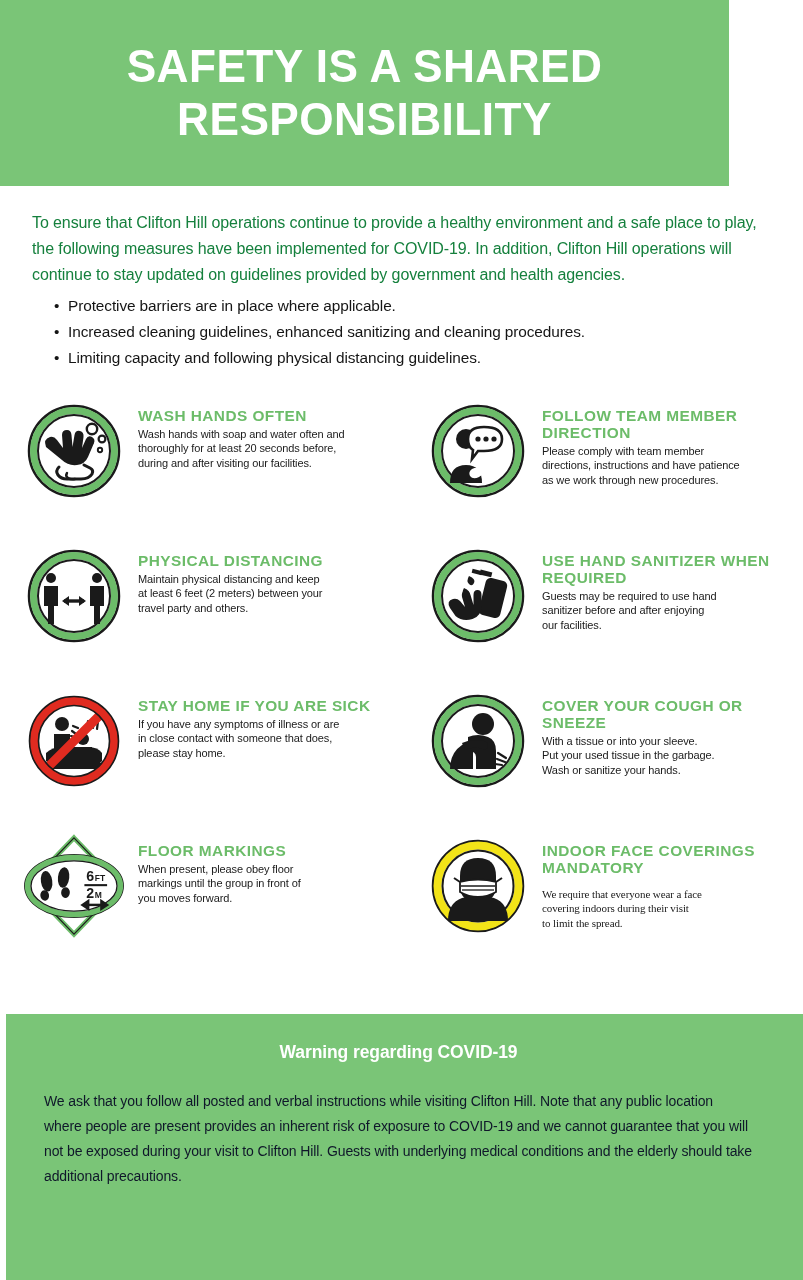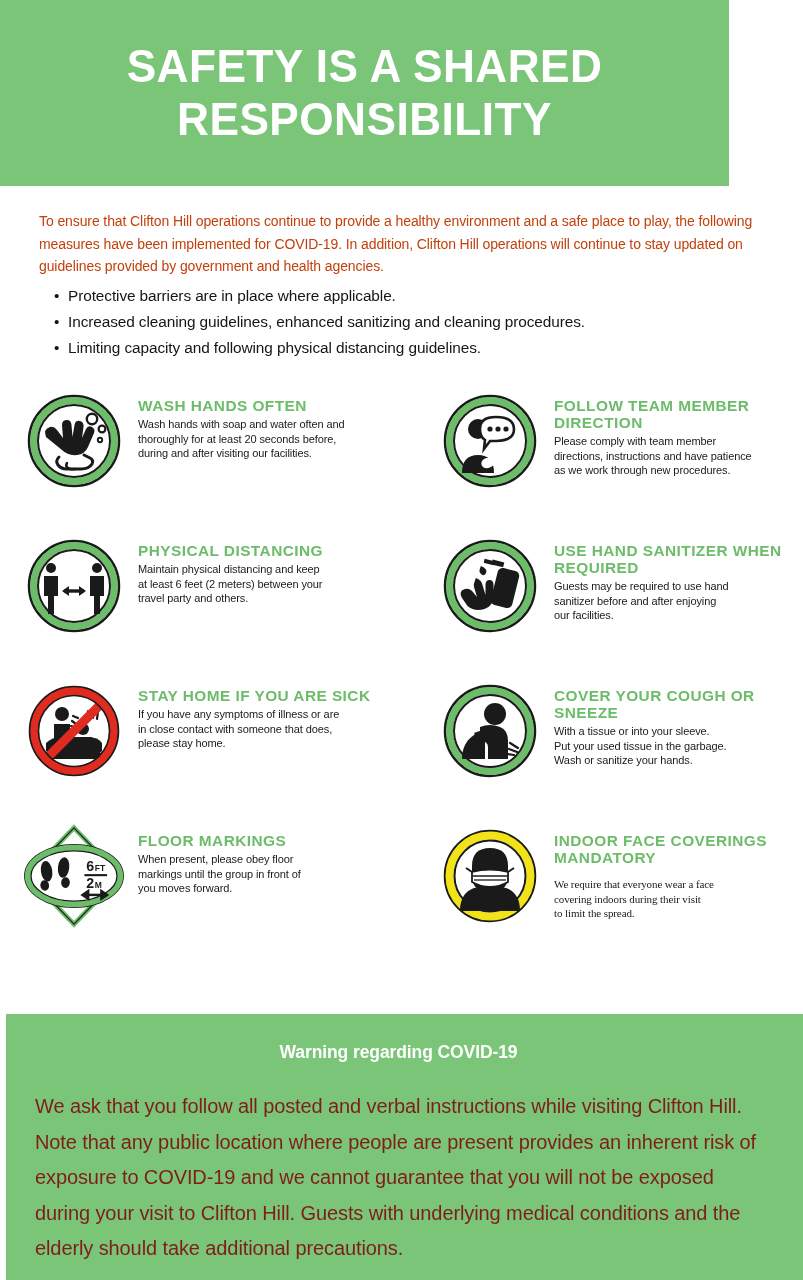--- a/index.html
+++ b/index.html
@@ -39,24 +39,24 @@
     text-transform: uppercase;
     transform: scaleX(0.94);
     margin: 0;
   }
 
   
   .intro {
     padding: 24px 26px 0 28px;
   }
   .intro-paragraph {
-    font-size: 14px;
+    font-size: 16px;
     line-height: 1.62;
-    color: #c2410c;
-    margin: 0 0 6px 11px;
+    color: #15803d;
+    margin: 0 0 6px 4px;
     letter-spacing: -0.1px;
   }
   .bullet-list {
     margin: 0;
     padding: 0;
     list-style: none;
   }
   .bullet-item {
     font-size: 15.4px;
     line-height: 1.62;
@@ -77,21 +77,21 @@
     padding-left: 11px;
   }
 
   
   .grid {
     margin-top: 26px;
     padding: 0 8px 0 22px;
     display: grid;
     grid-template-columns: 400px 375px;
     grid-auto-rows: 145px;
-    column-gap: 16px;
+    column-gap: 4px;
   }
   .cell {
     display: flex;
     align-items: flex-start;
   }
   .icon-wrap {
     width: 104px;
     min-width: 104px;
     height: 104px;
     display: flex;
@@ -139,24 +139,24 @@
   }
   .footer-title {
     color: #ffffff;
     font-weight: bold;
     font-size: 17.5px;
     text-align: center;
     margin: 0 0 26px 0;
     letter-spacing: -0.1px;
   }
   .footer-text {
-    color: #7f1d1d;
-    font-size: 20px;
+    color: #0f172a;
+    font-size: 14px;
     line-height: 1.78;
-    margin: 3px;
+    margin: 12px;
     letter-spacing: -0.1px;
   }
 </style>
 </head>
 <body>
 
 <div class="header-band">
   <h1 class="header-title">SAFETY IS A SHARED RESPONSIBILITY</h1>
 </div>
 

